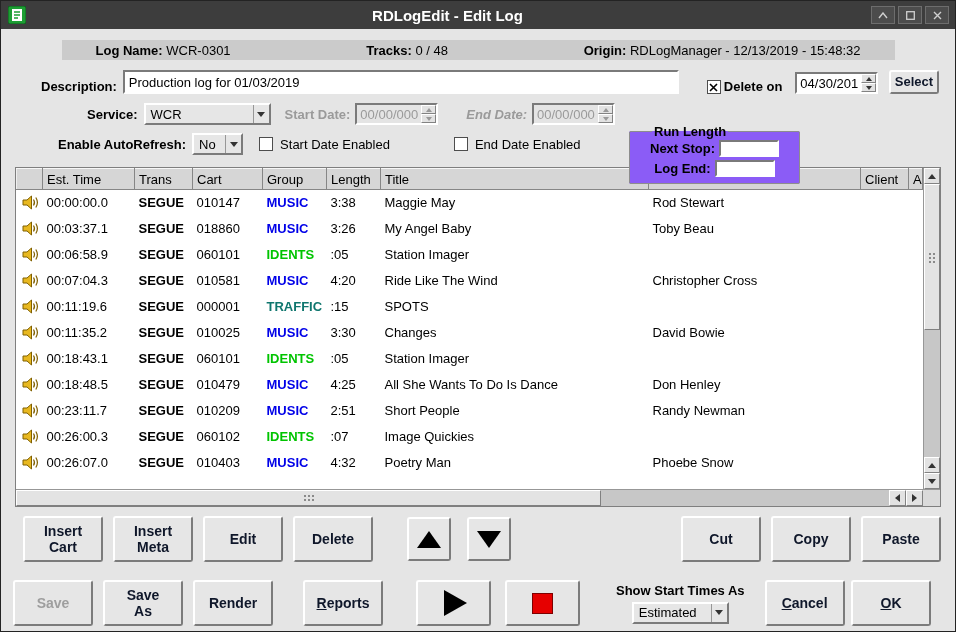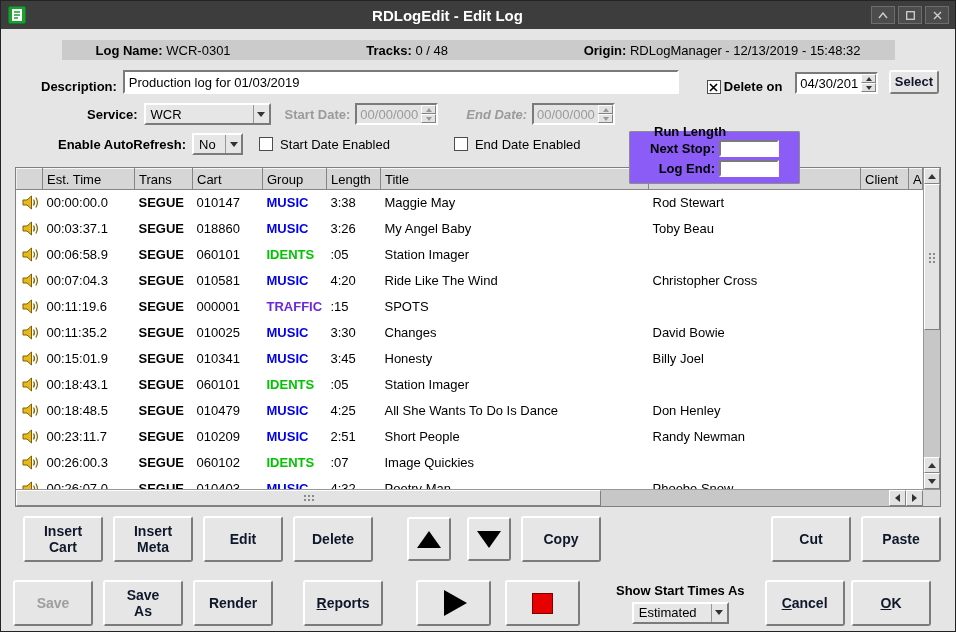--- a/index.html
+++ b/index.html
@@ -52,21 +52,21 @@
   .spin.dis .spin-b.down i { border-top-color: #999; }
 
   
   .desc-row { display: flex; align-items: flex-end; margin: 10px 14px 0 40px; }
   .desc-row .text-input { width: 556px; margin-left: 6px; }
   .mid { position: relative; margin-top: 7px; height: 58px; }
   .service-row { display: flex; align-items: center; padding-left: 86px; height: 26px; }
   .ar-row { display: flex; align-items: center; padding-left: 57px; height: 26px; margin-top: 4px; }
   fieldset.runlength { position: absolute; left: 628px; top: -9px; width: 138px; height: 60px; border: 1px solid #8d8d8d; border-radius: 2px; padding: 1px 20px 2px; background: #8b5cf6; margin-top: 32px; }
   fieldset.runlength legend { font-weight: bold; padding: 0 2px; margin-left: 2px; }
-  .rl-row { display: flex; align-items: center; justify-content: flex-end; margin-bottom: 3px; }
+  .rl-row { display: flex; align-items: center; justify-content: center; margin-bottom: 3px; }
   .rl-input { width: 60px; height: 17px; border: 2px solid; border-color: #7a7a7a #ffffff #ffffff #7a7a7a; background: #fff; font: 12px "Liberation Sans", sans-serif; margin-left: 4px; padding: 0 2px; outline: none; }
 
   
   .table-area { margin: 8px 14px 0; height: 340px; display: flex; border: 1px solid #7f7f7f; background: #fff; }
   .table-main { flex: 1; min-width: 0; display: flex; flex-direction: column; }
   .viewport { flex: 1; overflow: hidden; background: #fff; }
   table { border-collapse: collapse; table-layout: fixed; width: 100%; }
   th { height: 21px; background: #d6d6d6; border-top: 1px solid #f7f7f7; border-left: 1px solid #efefef; border-right: 1px solid #868686; border-bottom: 1px solid #868686; font-weight: normal; text-align: left; padding: 0 4px; white-space: nowrap; overflow: hidden; font-size: 13px; }
   td { height: 26px; padding: 0 4px; white-space: nowrap; overflow: hidden; font-size: 13px; vertical-align: middle; }
   td.c-trans, td.c-group { font-weight: bold; }
@@ -333,21 +333,21 @@
               <td class="c-icon">
                 <svg width="17" height="15" viewBox="0 0 17 15">
                   <polygon points="1,5 5,5 9.5,1 9.5,14 5,10 1,10" fill="#e8b820" stroke="#806000" stroke-width="1"></polygon>
                   <path d="M11.5 4.5 q2 3 0 6" stroke="#806000" stroke-width="1.2" fill="none"></path>
                   <path d="M13.8 2.5 q3.2 5 0 10" stroke="#806000" stroke-width="1.2" fill="none"></path>
                 </svg>
               </td>
               <td class="c-time">00:11:19.6</td>
               <td class="c-trans">SEGUE</td>
               <td class="c-cart">000001</td>
-              <td class="c-group" style="color: #6d28d9;">TRAFFIC</td>
+              <td class="c-group" style="color: #0f766e;">TRAFFIC</td>
               <td class="c-length">:15</td>
               <td class="c-title">SPOTS</td>
               <td class="c-artist"></td>
               <td class="c-client"></td>
               <td class="c-agency"></td>
             </tr>
               <tr>
               <td class="c-icon">
                 <svg width="17" height="15" viewBox="0 0 17 15">
                   <polygon points="1,5 5,5 9.5,1 9.5,14 5,10 1,10" fill="#e8b820" stroke="#806000" stroke-width="1"></polygon>
@@ -355,38 +355,20 @@
                   <path d="M13.8 2.5 q3.2 5 0 10" stroke="#806000" stroke-width="1.2" fill="none"></path>
                 </svg>
               </td>
               <td class="c-time">00:11:35.2</td>
               <td class="c-trans">SEGUE</td>
               <td class="c-cart">010025</td>
               <td class="c-group" style="color: rgb(0, 0, 232);">MUSIC</td>
               <td class="c-length">3:30</td>
               <td class="c-title">Changes</td>
               <td class="c-artist">David Bowie</td>
-              <td class="c-client"></td>
-              <td class="c-agency"></td>
-            </tr>
-              <tr>
-              <td class="c-icon">
-                <svg width="17" height="15" viewBox="0 0 17 15">
-                  <polygon points="1,5 5,5 9.5,1 9.5,14 5,10 1,10" fill="#e8b820" stroke="#806000" stroke-width="1"></polygon>
-                  <path d="M11.5 4.5 q2 3 0 6" stroke="#806000" stroke-width="1.2" fill="none"></path>
-                  <path d="M13.8 2.5 q3.2 5 0 10" stroke="#806000" stroke-width="1.2" fill="none"></path>
-                </svg>
-              </td>
-              <td class="c-time">00:15:01.9</td>
-              <td class="c-trans">SEGUE</td>
-              <td class="c-cart">010341</td>
-              <td class="c-group" style="color: rgb(0, 0, 232);">MUSIC</td>
-              <td class="c-length">3:45</td>
-              <td class="c-title">Honesty</td>
-              <td class="c-artist">Billy Joel</td>
               <td class="c-client"></td>
               <td class="c-agency"></td>
             </tr>
               <tr>
               <td class="c-icon">
                 <svg width="17" height="15" viewBox="0 0 17 15">
                   <polygon points="1,5 5,5 9.5,1 9.5,14 5,10 1,10" fill="#e8b820" stroke="#806000" stroke-width="1"></polygon>
                   <path d="M11.5 4.5 q2 3 0 6" stroke="#806000" stroke-width="1.2" fill="none"></path>
                   <path d="M13.8 2.5 q3.2 5 0 10" stroke="#806000" stroke-width="1.2" fill="none"></path>
                 </svg>
@@ -511,22 +493,22 @@
 
   <div class="btnrow1">
     <button class="btn w80">Insert
 Cart</button>
     <button class="btn w80">Insert
 Meta</button>
     <button class="btn w80">Edit</button>
     <button class="btn w80">Delete</button>
     <button class="btn arrow-btn" style="margin-left:24px;"><span class="tri-up-big"></span></button>
     <button class="btn arrow-btn" style="margin-left:6px;"><span class="tri-down-big"></span></button>
+    <button class="btn w80 mleft-auto">Cut</button>
     <button class="btn w80">Copy</button>
-    <button class="btn w80 mleft-auto">Cut</button>
     <button class="btn w80" style="margin-right:0;">Paste</button>
   </div>
 
   <div class="btnrow2">
     <button class="btn w80 dis" disabled="">Save</button>
     <button class="btn w80">Save
 As</button>
     <button class="btn w80">Render</button>
     <button class="btn w80" style="margin-left:20px;"><span class="accel">R</span><span>eports</span></button>
     <button class="btn media-btn" style="margin-left:23px;"><span class="play-tri"></span></button>

